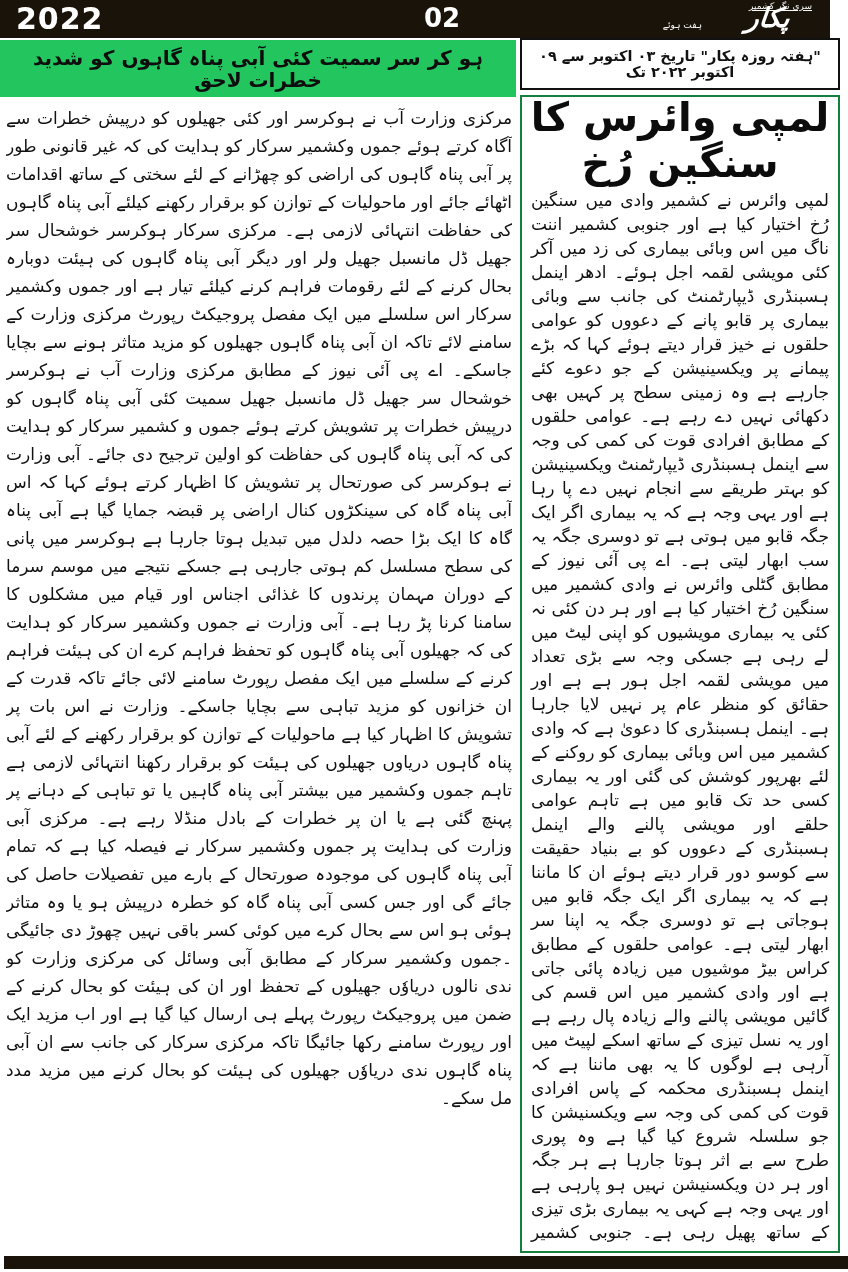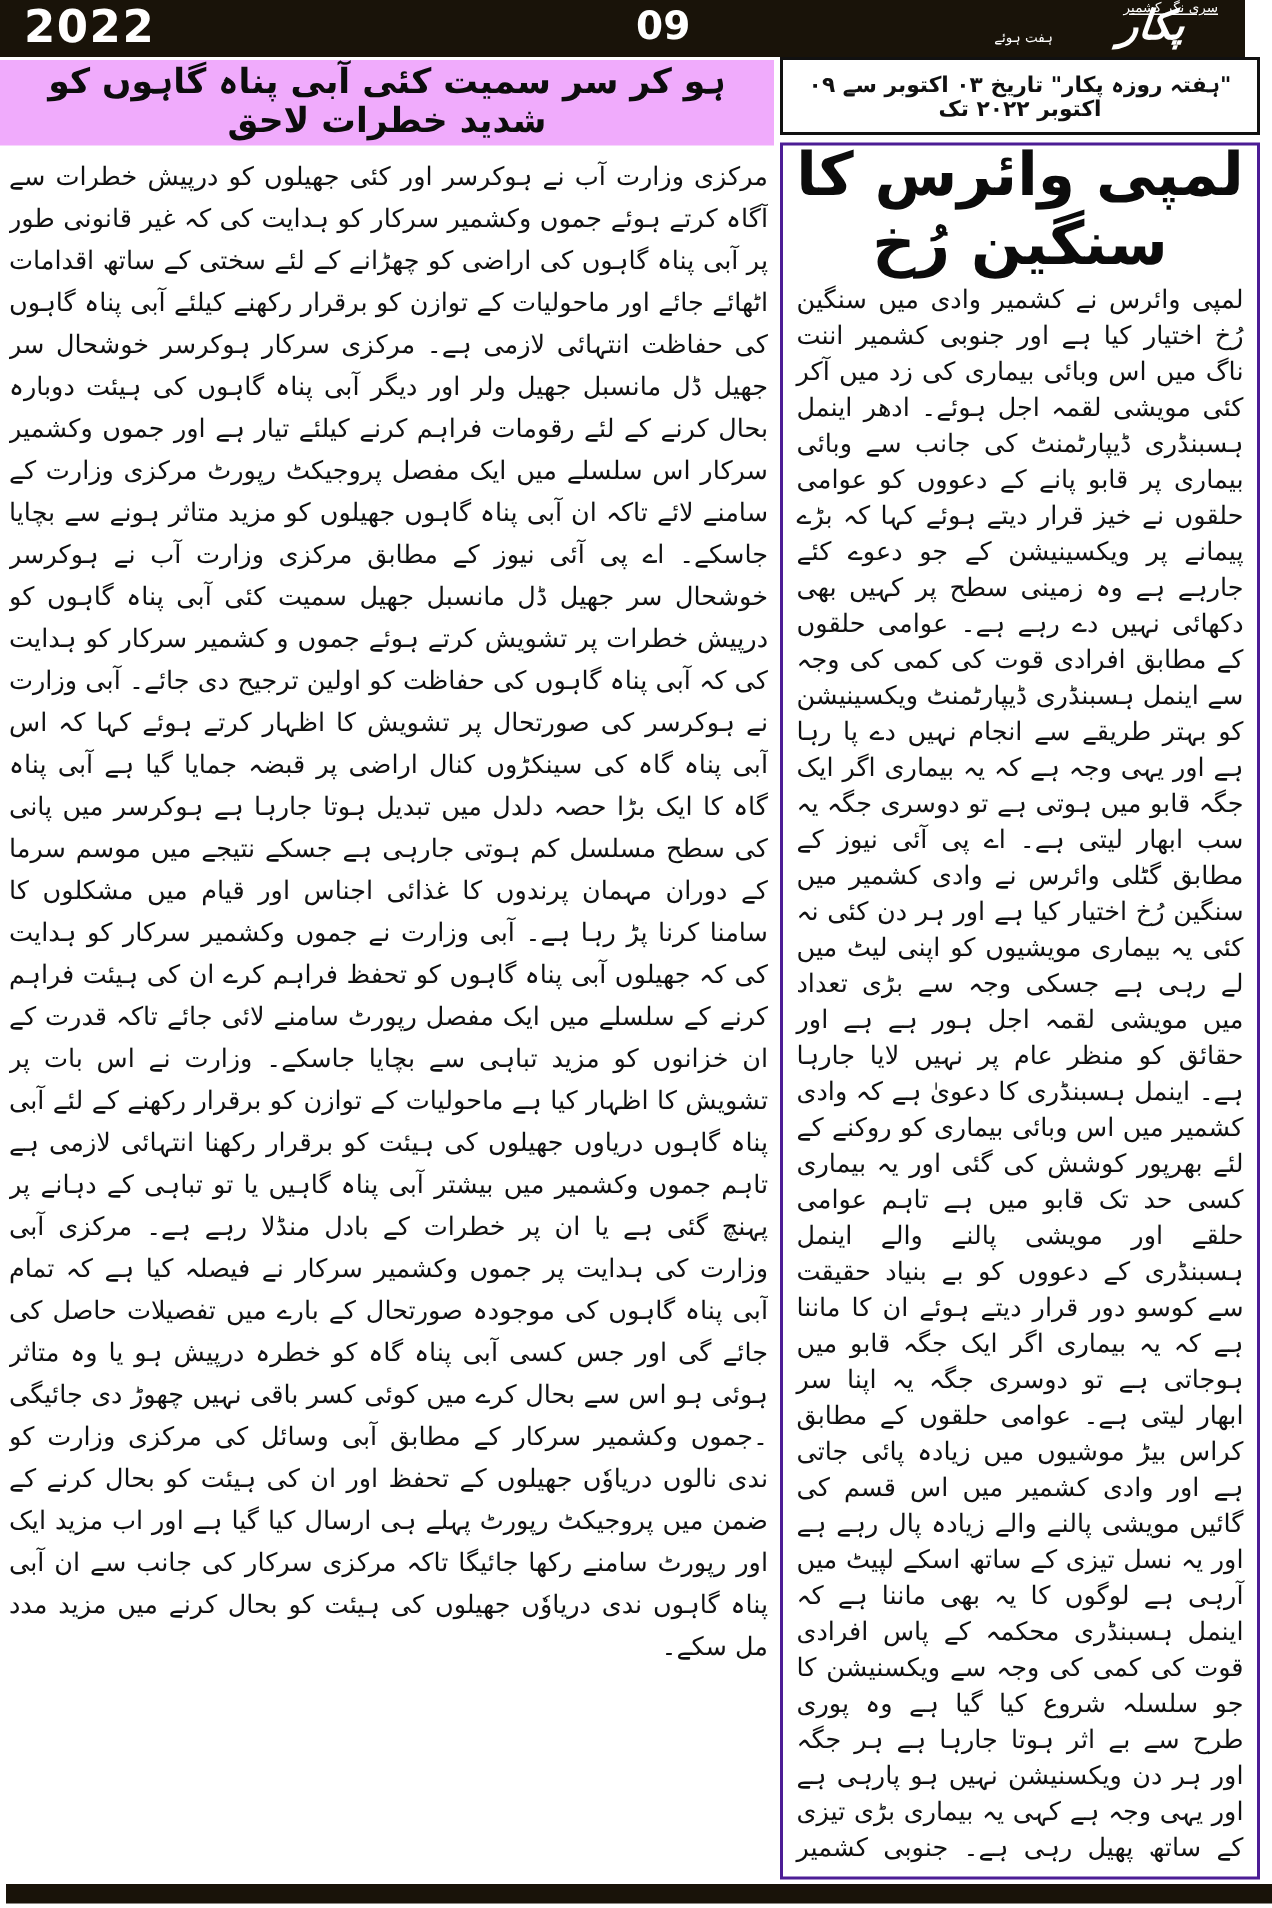--- a/index.html
+++ b/index.html
@@ -32,42 +32,42 @@
   .logo-name{
     position:absolute;right:30px;top:2px;font-size:27px;color:#fff;
     font-style:italic;transform:skewX(-6deg);white-space:nowrap;font-weight:bold;
   }
   .logo-tagline{
     position:absolute;right:118px;top:20px;font-size:9px;color:#fff;white-space:nowrap;
   }
   
   .lead-headline{
     position:absolute;top:40px;left:0;width:516px;height:57px;
-    background:#f0abfc;color:#0d0d0d;direction:rtl;
+    background:#22c55e;color:#0d0d0d;direction:rtl;
     display:flex;align-items:center;justify-content:center;
-    font-size:23px;font-weight:bold;text-align:center;line-height:1.1;
+    font-size:20px;font-weight:bold;text-align:center;line-height:1.1;
     padding:0 6px;box-sizing:border-box;
   }
   
   .lead-body{
     position:absolute;top:104px;left:6px;width:506px;height:1144px;
     direction:rtl;text-align:justify;color:#111;
     font-size:17px;line-height:28px;overflow:hidden;
   }
   
   .issue-box{
     position:absolute;top:38px;left:520px;width:320px;height:52px;
     border:2px solid #111;box-sizing:border-box;background:#fff;
     display:flex;align-items:center;justify-content:center;
     direction:rtl;font-size:14.5px;font-weight:bold;color:#111;
     text-align:center;padding:0 4px;
   }
   .right-box{
     position:absolute;top:95px;left:520px;width:320px;height:1158px;
-    border:2px solid #4c1d95;box-sizing:border-box;background:#fff;
+    border:2px solid #15803d;box-sizing:border-box;background:#fff;
     overflow:hidden;
   }
   .right-headline{
     height:86px;display:flex;align-items:center;justify-content:center;
     direction:rtl;font-size:40px;font-weight:bold;color:#0c0c0c;
     text-align:center;border-bottom:1px solid #fff;
   }
   .right-body{
     direction:rtl;text-align:justify;color:#111;
     font-size:17px;line-height:24px;padding:4px 9px 0 9px;overflow:hidden;
@@ -79,21 +79,21 @@
     background:#191309;
   }
 </style>
 </head>
 <body>
 
 <div class="page">
 
   <div class="masthead">
     <div class="masthead-year">2022</div>
-    <div class="masthead-pageno">09</div>
+    <div class="masthead-pageno">02</div>
     <div class="logo">
       <span class="logo-city">سری نگر کشمیر</span>
       <span class="logo-name">پکار</span>
       <span class="logo-tagline">ہفت ہوئے</span>
     </div>
   </div>
 
   <div class="lead-headline">ہو کر سر سمیت کئی آبی پناہ گاہوں کو شدید خطرات لاحق</div>
 
   <div class="lead-body">مرکزی وزارت آب نے ہوکرسر اور کئی جھیلوں کو درپیش خطرات سے آگاہ کرتے ہوئے جموں وکشمیر سرکار کو ہدایت کی کہ غیر قانونی طور پر آبی پناہ گاہوں کی اراضی کو چھڑانے کے لئے سختی کے ساتھ اقدامات اٹھائے جائے اور ماحولیات کے توازن کو برقرار رکھنے کیلئے آبی پناہ گاہوں کی حفاظت انتہائی لازمی ہے۔ مرکزی سرکار ہوکرسر خوشحال سر جھیل ڈل مانسبل جھیل ولر اور دیگر آبی پناہ گاہوں کی ہیئت دوبارہ بحال کرنے کے لئے رقومات فراہم کرنے کیلئے تیار ہے اور جموں وکشمیر سرکار اس سلسلے میں ایک مفصل پروجیکٹ رپورٹ مرکزی وزارت کے سامنے لائے تاکہ ان آبی پناہ گاہوں جھیلوں کو مزید متاثر ہونے سے بچایا جاسکے۔ اے پی آئی نیوز کے مطابق مرکزی وزارت آب نے ہوکرسر خوشحال سر جھیل ڈل مانسبل جھیل سمیت کئی آبی پناہ گاہوں کو درپیش خطرات پر تشویش کرتے ہوئے جموں و کشمیر سرکار کو ہدایت کی کہ آبی پناہ گاہوں کی حفاظت کو اولین ترجیح دی جائے۔ آبی وزارت نے ہوکرسر کی صورتحال پر تشویش کا اظہار کرتے ہوئے کہا کہ اس آبی پناہ گاہ کی سینکڑوں کنال اراضی پر قبضہ جمایا گیا ہے آبی پناہ گاہ کا ایک بڑا حصہ دلدل میں تبدیل ہوتا جارہا ہے ہوکرسر میں پانی کی سطح مسلسل کم ہوتی جارہی ہے جسکے نتیجے میں موسم سرما کے دوران مہمان پرندوں کا غذائی اجناس اور قیام میں مشکلوں کا سامنا کرنا پڑ رہا ہے۔ آبی وزارت نے جموں وکشمیر سرکار کو ہدایت کی کہ جھیلوں آبی پناہ گاہوں کو تحفظ فراہم کرے ان کی ہیئت فراہم کرنے کے سلسلے میں ایک مفصل رپورٹ سامنے لائی جائے تاکہ قدرت کے ان خزانوں کو مزید تباہی سے بچایا جاسکے۔ وزارت نے اس بات پر تشویش کا اظہار کیا ہے ماحولیات کے توازن کو برقرار رکھنے کے لئے آبی پناہ گاہوں دریاوں جھیلوں کی ہیئت کو برقرار رکھنا انتہائی لازمی ہے تاہم جموں وکشمیر میں بیشتر آبی پناہ گاہیں یا تو تباہی کے دہانے پر پہنچ گئی ہے یا ان پر خطرات کے بادل منڈلا رہے ہے۔ مرکزی آبی وزارت کی ہدایت پر جموں وکشمیر سرکار نے فیصلہ کیا ہے کہ تمام آبی پناہ گاہوں کی موجودہ صورتحال کے بارے میں تفصیلات حاصل کی جائے گی اور جس کسی آبی پناہ گاہ کو خطرہ درپیش ہو یا وہ متاثر ہوئی ہو اس سے بحال کرے میں کوئی کسر باقی نہیں چھوڑ دی جائیگی ۔جموں وکشمیر سرکار کے مطابق آبی وسائل کی مرکزی وزارت کو ندی نالوں دریاوٗں جھیلوں کے تحفظ اور ان کی ہیئت کو بحال کرنے کے ضمن میں پروجیکٹ رپورٹ پہلے ہی ارسال کیا گیا ہے اور اب مزید ایک اور رپورٹ سامنے رکھا جائیگا تاکہ مرکزی سرکار کی جانب سے ان آبی پناہ گاہوں ندی دریاوٗں جھیلوں کی ہیئت کو بحال کرنے میں مزید مدد مل سکے۔</div>

